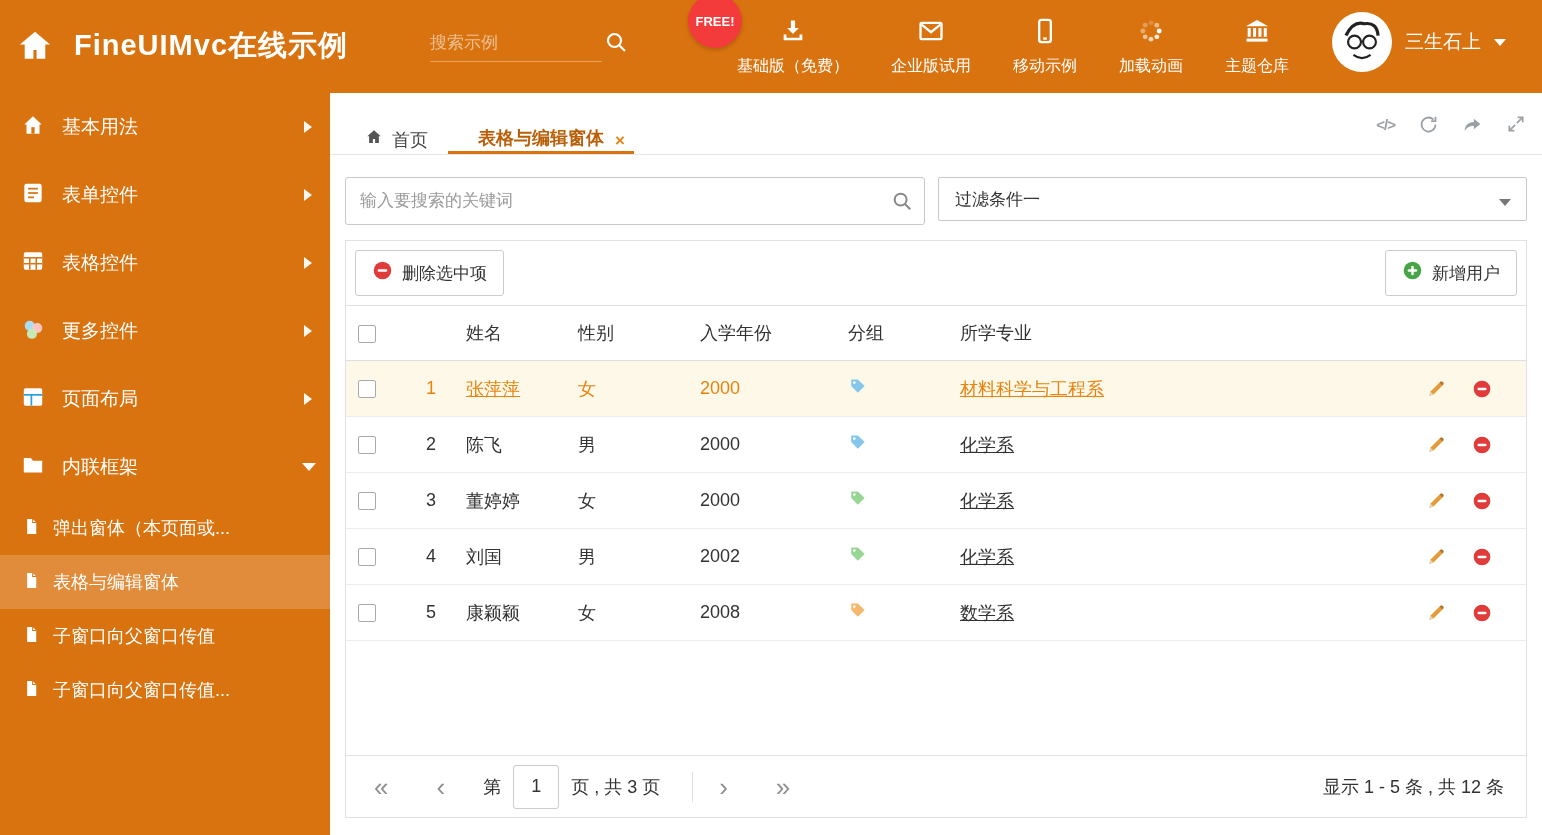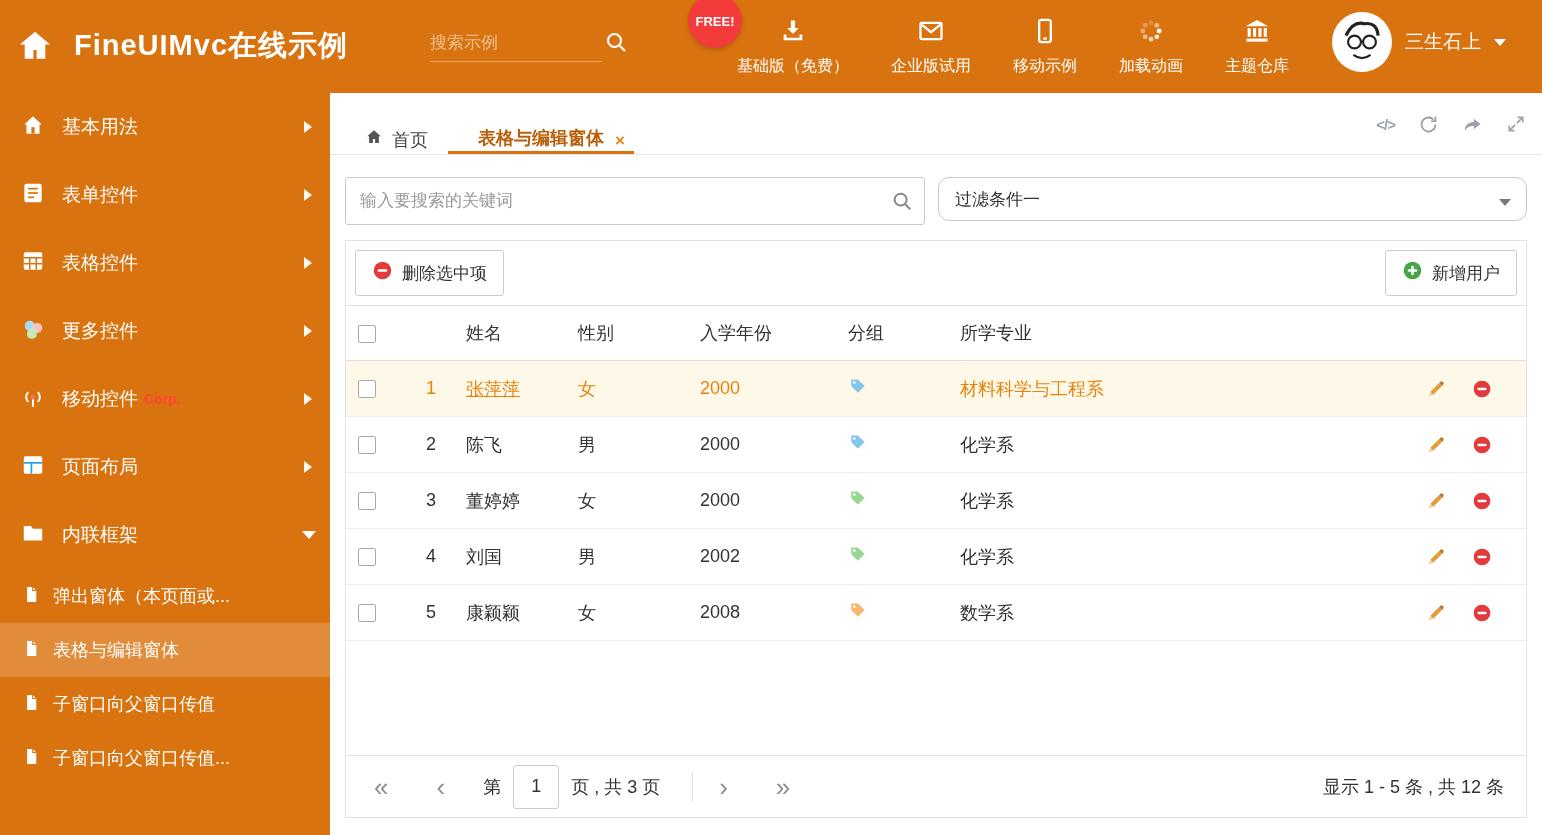--- a/index.html
+++ b/index.html
@@ -45,35 +45,35 @@
   .tab-close { position:absolute; top:7px; right:9px; color:#e2861c; font-size:17px; font-weight:bold; line-height:1; cursor:pointer; }
   .tab-actions { position:absolute; right:16px; top:0; height:62px; display:flex; align-items:center; gap:23px; color:#9aa0a6; }
   .tab-actions > span { cursor:pointer; display:inline-flex; }
   .code-ic { font-size:15px; font-weight:bold; letter-spacing:-1px; }
 
   .filter-row { position:absolute; top:84px; left:15px; right:15px; height:44px; display:flex; gap:13px; }
   .search-box { width:580px; position:relative; }
   .search-box input { width:100%; height:48px; border:1px solid #c9c9c9; border-radius:3px; padding:0 44px 0 14px; font-size:17px; color:#333; outline:none; font-family:inherit; }
   .search-box input::placeholder { color:#9a9a9a; }
   .search-box .mag { position:absolute; right:12px; top:13px; cursor:pointer; }
-  .dropdown { flex:1; border:1px solid #c9c9c9; border-radius:11px; display:flex; align-items:center; padding:0 16px; font-size:17px; color:#333; position:relative; cursor:pointer; }
+  .dropdown { flex:1; border:1px solid #c9c9c9; border-radius:2px; display:flex; align-items:center; padding:0 16px; font-size:17px; color:#333; position:relative; cursor:pointer; }
   .dd-caret { position:absolute; right:15px; top:21px; width:0; height:0; border-left:6px solid transparent; border-right:6px solid transparent; border-top:7px solid #777; }
 
   .panel { position:absolute; top:147px; left:15px; right:15px; bottom:17px; border:1px solid #e2e2e2; display:flex; flex-direction:column; background:#fff; }
   .toolbar { height:64px; display:flex; align-items:center; justify-content:space-between; padding:0 9px; }
   .btn { display:inline-flex; align-items:center; gap:9px; height:46px; padding:0 16px; border:1px solid #ccc; border-radius:3px; background:#fff; font-size:17px; color:#333; cursor:pointer; font-family:inherit; }
 
   table { width:100%; border-collapse:collapse; table-layout:fixed; }
   th, td { height:55px; text-align:left; font-size:18px; color:#333; padding:0 12px; border-bottom:1px solid #ededed; font-weight:normal; white-space:nowrap; overflow:hidden; }
   thead th { border-top:1px solid #e2e2e2; border-bottom:1px solid #dedede; }
   .col-num { text-align:right; padding-right:18px; }
   .row-hl { background:#fdf8e7; }
   .row-hl td { color:#e8830f; }
   .row-hl .cell-name { text-decoration:underline; }
-  .major-link { color:inherit; cursor:pointer;text-align:center; }
+  .major-link { text-decoration:underline; color:inherit; cursor:pointer;text-align:center; }
   .cell-actions { display:flex; align-items:center; gap:26px; height:55px; }
   .cb { width:18px; height:18px; border:1px solid #aaa; border-radius:2px; background:#fff; display:inline-block; vertical-align:middle; cursor:pointer; }
   .tag-ic { display:inline-flex; }
   .tag-blue { color:#85c6ec; }
   .tag-green { color:#98d693; }
   .tag-orange { color:#f5b86d; }
   .icon-btn { cursor:pointer; display:inline-flex; }
 
   .spacer { flex:1; }
   .pager { height:62px; border-top:1px solid #e2e2e2; display:flex; align-items:center; padding:0 22px; position:relative; font-size:18px; color:#333; }
@@ -225,33 +225,20 @@
   </div>
   <div class="side-item">
     <span>
       <svg viewBox="0 0 24 24" width="26" height="26">
           <circle cx="9" cy="9" r="4.6" fill="#aadcf7"></circle>
           <circle cx="16" cy="11" r="4.6" fill="#ffc9c9" fill-opacity=".95"></circle>
           <circle cx="11" cy="16.5" r="4.6" fill="#c4eec0" fill-opacity=".95"></circle>
         </svg>
     </span>
     <span class="slabel">更多控件</span>
-    <span class="arrow-right"></span>
-  </div>
-  <div class="side-item">
-    <span>
-      <svg viewBox="0 0 24 24" width="26" height="26">
-          <circle cx="12" cy="12" r="2.2" fill="#ff6b5e"></circle>
-          <path d="M7.5 16.5a6.5 6.5 0 0 1 0-9" stroke="#fff" fill="none" stroke-width="1.8"></path>
-          <path d="M16.5 7.5a6.5 6.5 0 0 1 0 9" stroke="#fff" fill="none" stroke-width="1.8"></path>
-          <line x1="12" y1="14" x2="12" y2="21" stroke="#fff" stroke-width="1.8"></line>
-        </svg>
-    </span>
-    <span class="slabel">移动控件</span>
-    <span class="corp-badge">Corp.</span>
     <span class="arrow-right"></span>
   </div>
   <div class="side-item">
     <span>
       <svg viewBox="0 0 24 24" width="26" height="26">
           <rect x="3.5" y="4" width="17" height="16" rx="1.5" fill="#fff"></rect>
           <g stroke="#2e9fd8" stroke-width="1.6">
             <line x1="3.5" y1="10" x2="20.5" y2="10"></line>
             <line x1="10.5" y1="10" x2="10.5" y2="20"></line>
           </g>

